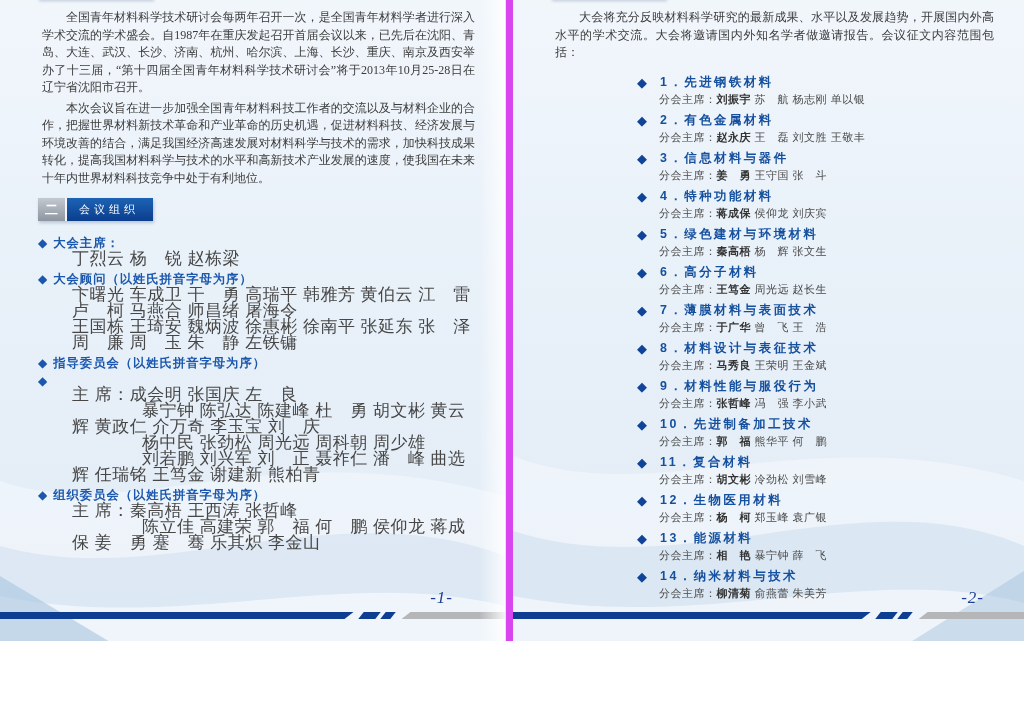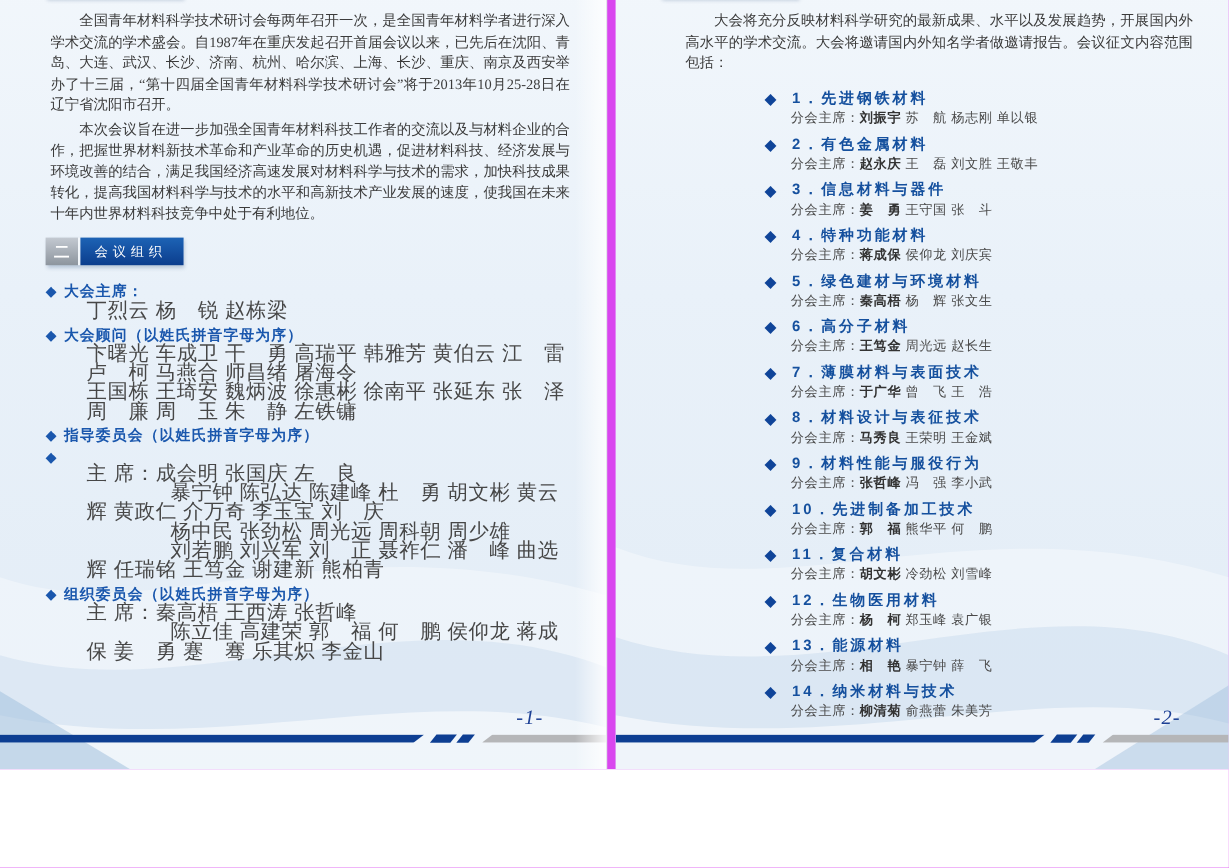--- a/index.html
+++ b/index.html
@@ -51,21 +51,21 @@
     color:#1a57ad;font-weight:bold;font-size:12.3px;line-height:16px;
     display:flex;align-items:center;gap:5px;letter-spacing:1px;
   }
   .diamond{color:#1a57ad;font-size:12px;line-height:1;}
   .group-lines{padding-left:34px;}
   .name-line{
     font-size:17px;line-height:16px;color:#474747;
     white-space:pre-wrap;letter-spacing:.5px;
   }
   
-  .intro2{margin:0 4px 0 20px;}
+  .intro2{margin:0 4px 0 4px;}
   .sessions{margin:13px 0 0 86px;}
   .session{margin-bottom:6px;}
   .session-title-row{display:flex;align-items:center;gap:13px;margin-bottom:2px;}
   .session .diamond{color:#0f4499;font-size:13px;}
   .session-title{
     color:#15509e;font-weight:bold;font-size:12.4px;letter-spacing:2.5px;
     line-height:15px;
   }
   .session-chairs{
     margin-left:22px;font-size:11px;line-height:15px;color:#4a4a4a;

